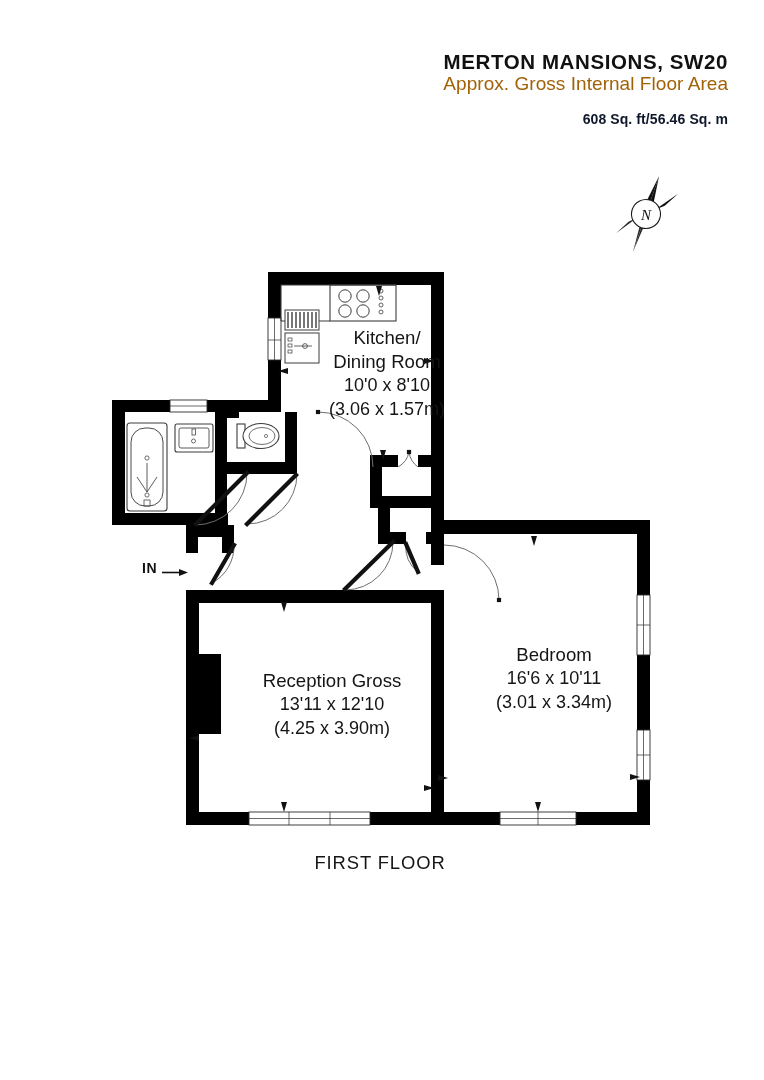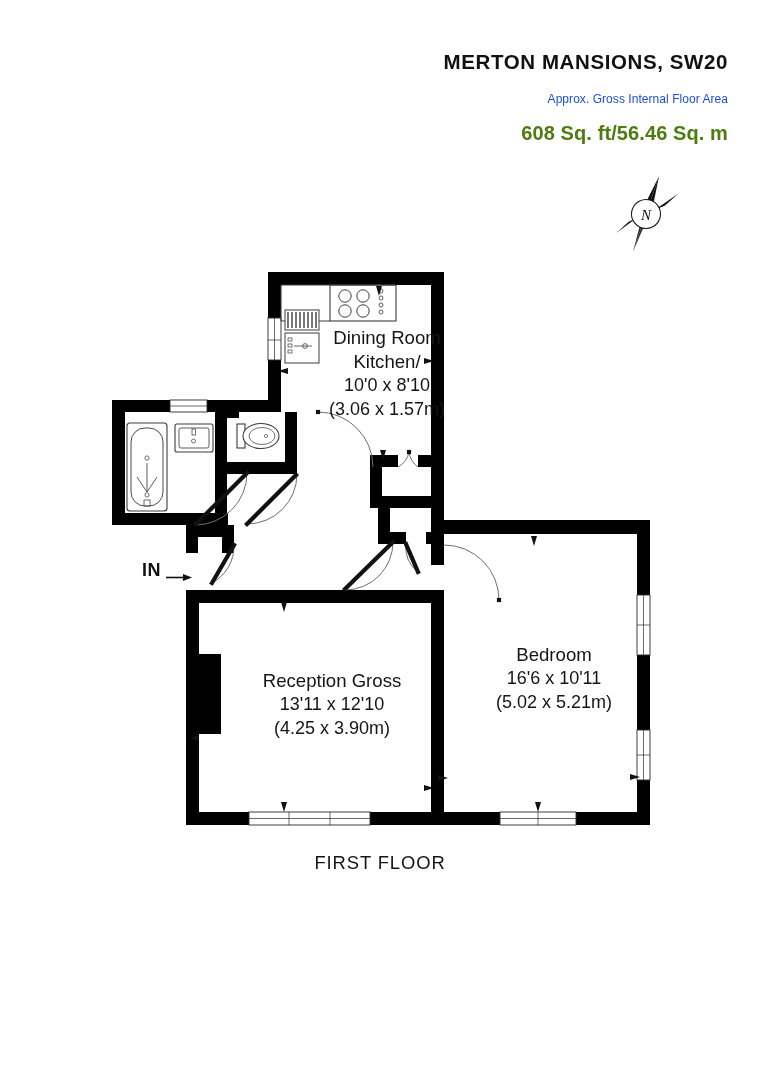--- a/index.html
+++ b/index.html
@@ -25,31 +25,30 @@
     text-align: right;
   }
   #title {
     font-size: 20.5px;
     font-weight: bold;
     letter-spacing: 0.6px;
     color: #111;
     line-height: 1;
   }
   #subtitle {
-    margin-top: 19px;
-    font-size: 12px;
+    font-size: 19px;
     font-weight: 400;
-    color: #1d4ed8;
+    color: #a16207;
     letter-spacing: 0.05px;
   }
   #area {
     margin-top: 16px;
-    font-size: 20px;
+    font-size: 14px;
     font-weight: bold;
-    color: #4d7c0f;
+    color: #0f172a;
     letter-spacing: 0.1px;
   }
 
   
   #compass {
     position: absolute;
     left: 604px; top: 170px;
     width: 84px; height: 88px;
   }
 
@@ -73,21 +72,21 @@
   .room-label .rname { font-size: 18.6px; }
   .room-label .rdim  { font-size: 18px; }
 
   #label-kitchen { left: 292px; top: 326px; width: 190px; }
   #label-reception { left: 222px; top: 669px; width: 220px; }
   #label-bedroom { left: 464px; top: 643px; width: 180px; }
 
   #in-marker {
     position: absolute;
     left: 142px; top: 560px;
-    font-size: 18px;
+    font-size: 14px;
     font-weight: bold;
     letter-spacing: 0.5px;
     color: #111;
     display: flex; align-items: center; gap: 5px;
   }
   #in-marker .arrow-line {
     display: inline-block;
     width: 26px; height: 9px;
   }
 
@@ -349,36 +348,36 @@
     <polygon points="199,735 199,741 189,738"></polygon>
 
     <polygon points="438,775 438,781 448,778"></polygon>
     <polygon points="424,785 424,791 434,788"></polygon>
 
     <polygon points="380,450 386,450 383,460"></polygon>
   </g>
 </svg>
 
 <div class="room-label" id="label-kitchen">
+  <div class="rname">Kitchen/</div>
   <div class="rname">Dining Room</div>
-  <div class="rname">Kitchen/</div>
   <div class="rdim">10'0 x 8'10</div>
   <div class="rdim">(3.06 x 1.57m)</div>
 </div>
 
 <div class="room-label" id="label-reception">
   <div class="rname">Reception Gross</div>
   <div class="rdim">13'11 x 12'10</div>
   <div class="rdim">(4.25 x 3.90m)</div>
 </div>
 
 <div class="room-label" id="label-bedroom">
   <div class="rname">Bedroom</div>
   <div class="rdim">16'6 x 10'11</div>
-  <div class="rdim">(5.02 x 5.21m)</div>
+  <div class="rdim">(3.01 x 3.34m)</div>
 </div>
 
 <div id="in-marker">
   <span>IN</span>
   <span class="arrow-line">
     <svg width="26" height="9" viewBox="0 0 26 9">
       <line x1="0" y1="4.5" x2="18" y2="4.5" stroke="#111" stroke-width="1.6"></line>
       <polygon points="17,1 26,4.5 17,8" fill="#111"></polygon>
     </svg>
   </span>

